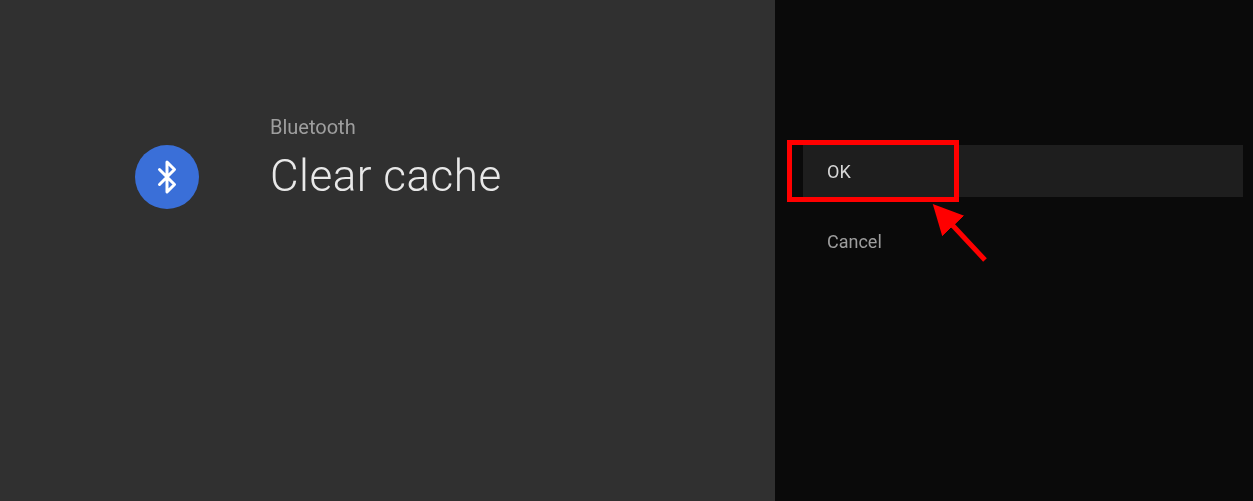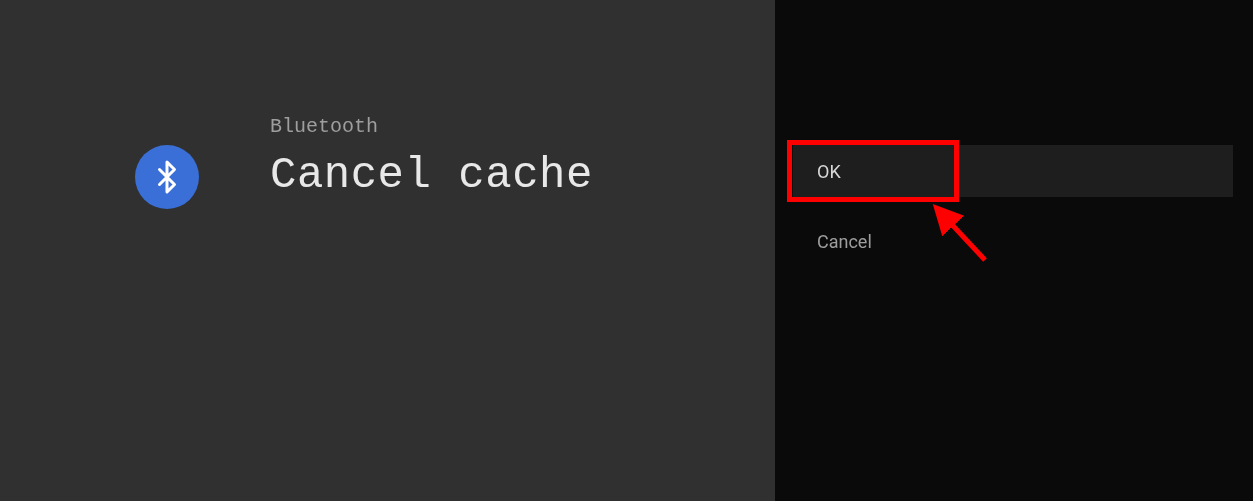--- a/index.html
+++ b/index.html
@@ -14,21 +14,20 @@
       font-family: "Roboto", "Helvetica Neue", Arial, sans-serif;
       background: #000;
       overflow: hidden;
       position: relative;
     }
     .left-panel {
       width: 775px;
       height: 100%;
       background: #303030;
       position: relative;
-      font-family: Liberation Mono, monospace;
     }
     .right-panel {
       flex: 1;
       height: 100%;
       background: #0a0a0a;
       position: relative;
     }
     .bluetooth-icon {
       position: absolute;
       left: 135px;
@@ -57,21 +56,21 @@
       position: absolute;
       left: 270px;
       top: 150px;
       font-size: 44px;
       color: #e8e8e8;
       font-weight: 300;
       letter-spacing: 0.5px;
     }
     .option {
       position: absolute;
-      left: 18px;
+      left: 28px;
       width: 440px;
       height: 52px;
       display: flex;
       align-items: center;
       padding-left: 24px;
       font-size: 18px;
       cursor: pointer;
     }
     .option.ok {
       top: 145px;
@@ -108,21 +107,21 @@
 </head>
 <body>
 
 <div class="left-panel">
   <div class="bluetooth-icon">
     <svg viewBox="0 0 24 24" fill="none" stroke="#ffffff" stroke-width="2" stroke-linecap="round" stroke-linejoin="round">
       <path d="M7 7 L17 17 L12 22 L12 2 L17 7 L7 17"></path>
     </svg>
   </div>
   <div class="subtitle">Bluetooth</div>
-  <div class="title">Cancel cache</div>
+  <div class="title">Clear cache</div>
 </div>
 
 <div class="right-panel">
   <div class="option ok">
     <span>OK</span>
   </div>
   <div class="option cancel">
     <span>Cancel</span>
   </div>
 

